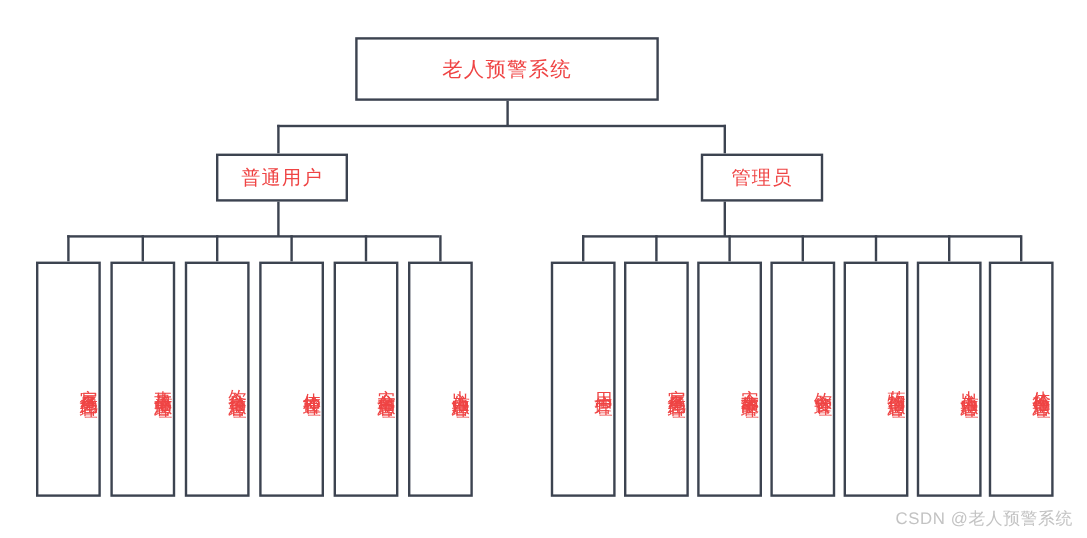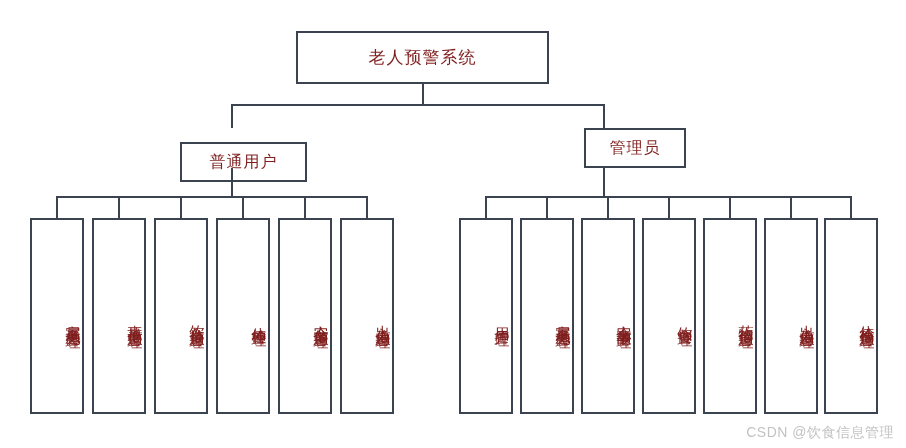--- a/index.html
+++ b/index.html
@@ -20,41 +20,41 @@
 
   
   .node {
     position: absolute;
     box-sizing: border-box;
     border: 2px solid #3c4350;
     background: #ffffff;
     display: flex;
     align-items: center;
     justify-content: center;
-    color: #7f1d1d;
+    color: #ef4444;
   }
 
   
   .node.root {
     left: 296px;
     top: 31px;
     width: 253px;
     height: 53px;
     font-size: 17px;
     letter-spacing: 1px;
   }
 
   
   .node.lvl2 {
     top: 128px;
     height: 40px;
     font-size: 16px;
     letter-spacing: 1px;
   }
-  .node.lvl2.user   { left: 180px; width: 127px; margin-top: 14px; }
+  .node.lvl2.user   { left: 180px; width: 110px; }
   .node.lvl2.admin  { left: 553px; width: 102px; margin-left: 31px; }
 
   
   .node.leaf {
     top: 218px;
     height: 196px;
     font-size: 15px;
     line-height: 1.22;
     writing-mode: vertical-rl;
     text-orientation: upright;
@@ -159,15 +159,15 @@
   <div class="node leaf" style="left:703px; width:54px;">
     <span>药物信息管理</span>
   </div>
   <div class="node leaf" style="left:764px; width:54px;">
     <span>出入信息管理</span>
   </div>
   <div class="node leaf" style="left:824px; width:54px;">
     <span>体检信息管理</span>
   </div>
 
-  <div id="watermark">CSDN @饮食信息管理</div>
+  <div id="watermark">CSDN @老人预警系统</div>
 
 </div>
 
 </body></html>

